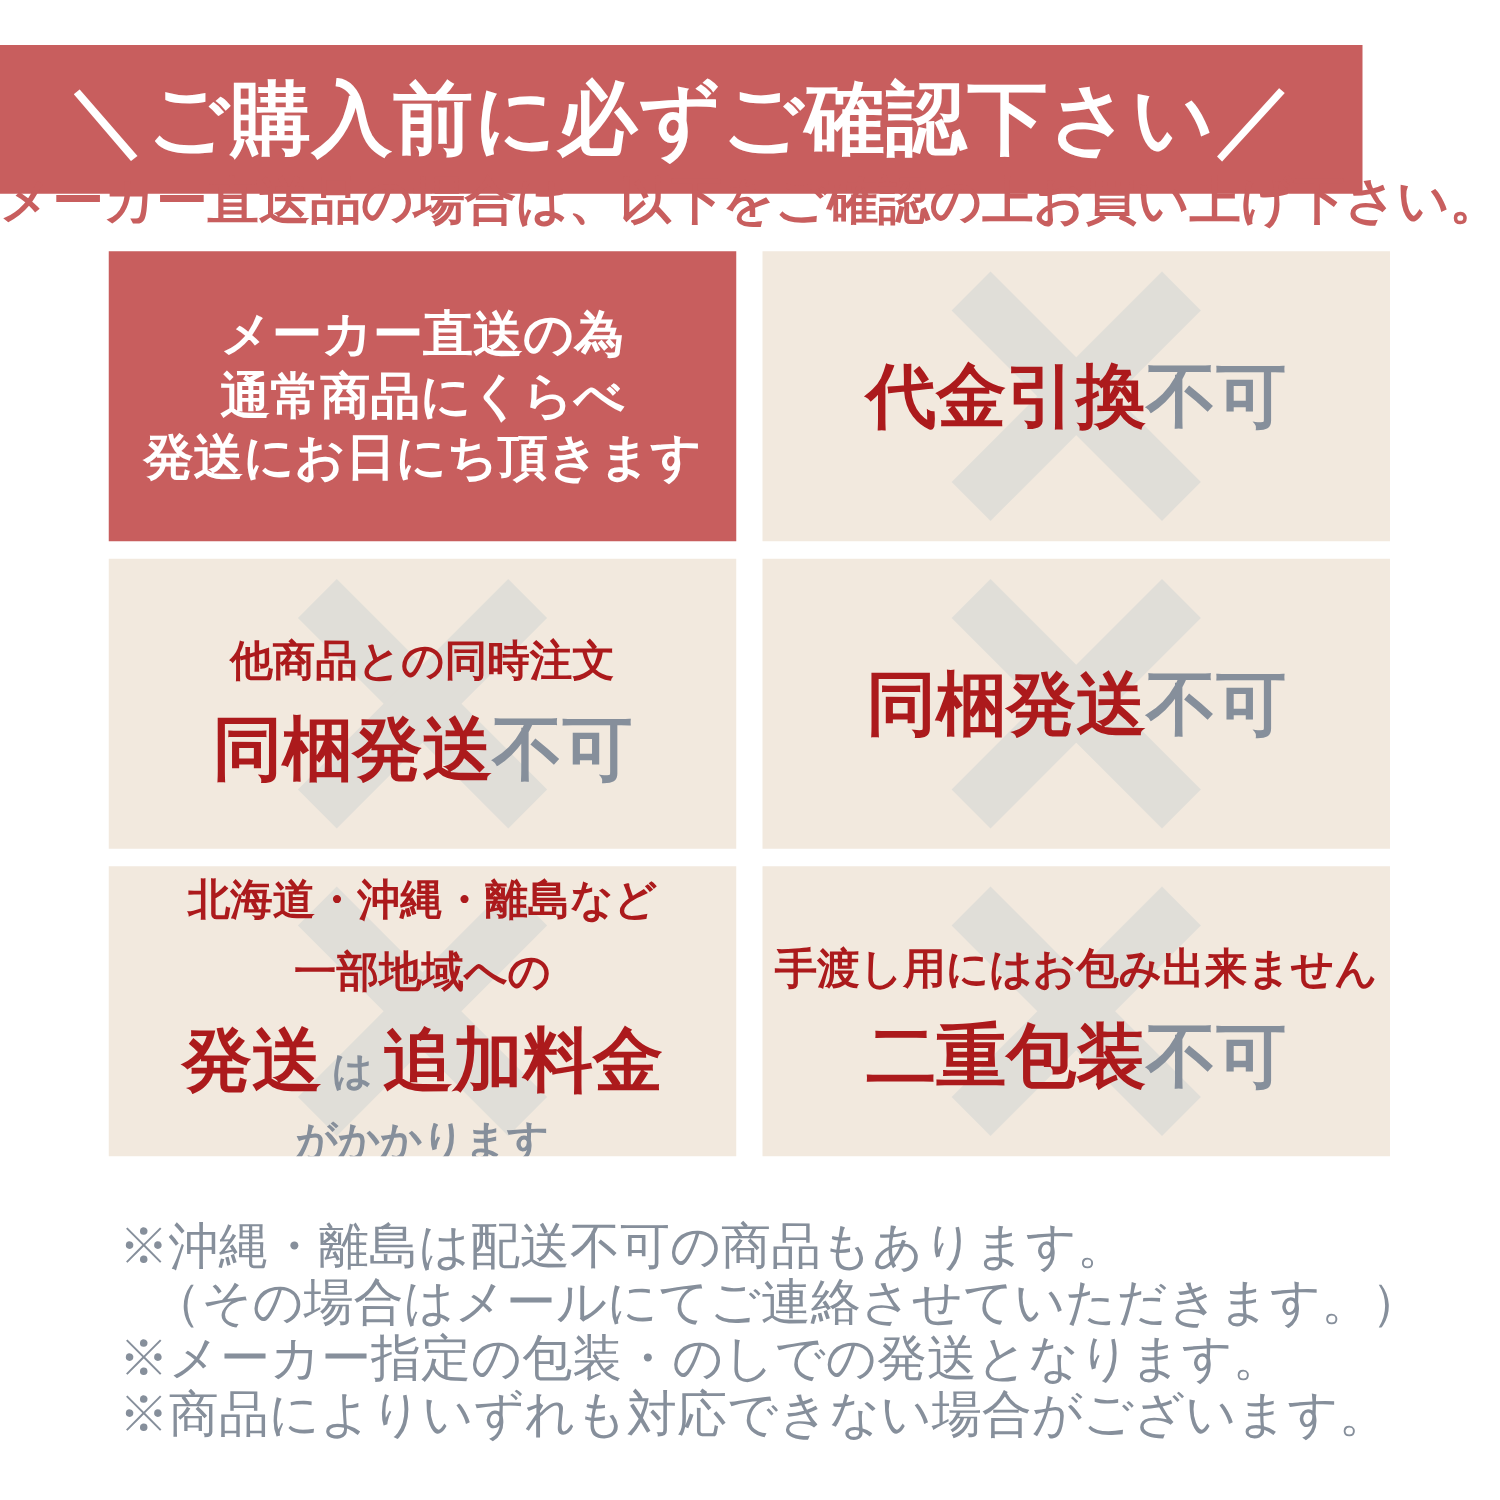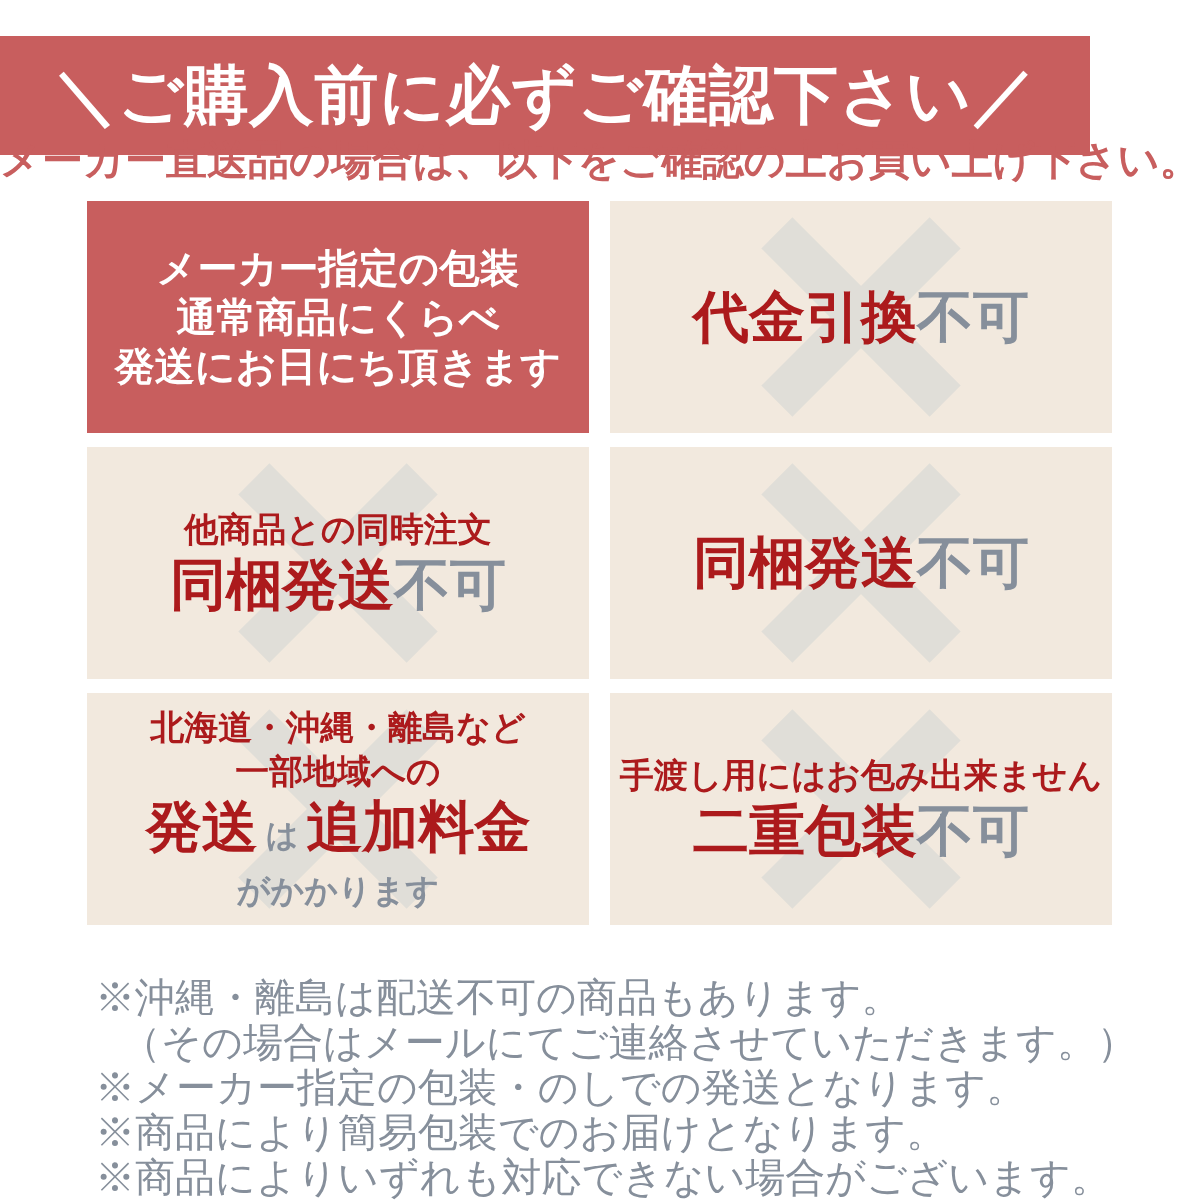--- a/index.html
+++ b/index.html
@@ -34,21 +34,21 @@
   
   .xmark{position:absolute;left:50%;top:50%;width:0;height:0;}
   .xmark i{position:absolute;left:-119px;top:-22px;width:238px;height:44px;background:#E0DED8;display:block;}
   .xmark .b1{transform:rotate(45deg);}
   .xmark .b2{transform:rotate(-45deg);}
   .content{position:relative;z-index:1;}
   
   .mainline{margin:0;font-size:56px;font-weight:700;line-height:68px;white-space:nowrap;}
   .red-t{color:#AC1A1C;}
   .gray-t{color:#868F9B;}
-  .note{margin:0;font-size:34px;font-weight:600;color:#AC1A1C;line-height:44px;white-space:nowrap;}
+  .note{margin:14px;font-size:34px;font-weight:600;color:#AC1A1C;line-height:44px;white-space:nowrap;}
   .tail{margin:0;font-size:33px;font-weight:600;color:#868F9B;line-height:44px;white-space:nowrap;}
   .particle{font-size:32px;font-weight:600;color:#868F9B;margin:0 8px;}
   
   .footnotes{position:absolute;left:95px;top:975px;width:1090px;}
   .footnotes p{margin:0;font-size:40px;line-height:45px;color:#868F9B;font-weight:500;white-space:nowrap;}
   .fn-small{font-size:33px;padding-left:26px;}
   .fn-red{color:#C85E5E;}
 </style>
 </head>
 <body>
@@ -58,21 +58,21 @@
   <header class="band">
     <h1>＼ご購入前に必ずご確認下さい／</h1>
   </header>
 
   <p class="subtitle">メーカー直送品の場合は、以下をご確認の上お買い上げ下さい。</p>
 
   <div class="grid">
 
     <div class="box red-box">
       <div class="content">
-        <p>メーカー指定の包装</p>
+        <p>メーカー直送の為</p>
         <p>通常商品にくらべ</p>
         <p>発送にお日にち頂きます</p>
       </div>
     </div>
 
     <div class="box beige-box">
       <div class="xmark">
           <i class="b1"></i>
           <i class="b2"></i>
         </div>
@@ -125,17 +125,16 @@
         <p class="mainline"><span class="red-t">二重包装</span><span class="gray-t">不可</span></p>
       </div>
     </div>
 
   </div>
 
   <div class="footnotes">
     <p>※沖縄・離島は配送不可の商品もあります。</p>
     <p class="fn-small">（その場合はメールにてご連絡させていただきます。）</p>
     <p>※メーカー指定の包装・のしでの発送となります。</p>
-    <p>※商品により簡易包装でのお届けとなります。</p>
     <p class="fn-red">※商品によりいずれも対応できない場合がございます。</p>
   </div>
 
 </div>
 
 </body></html>

